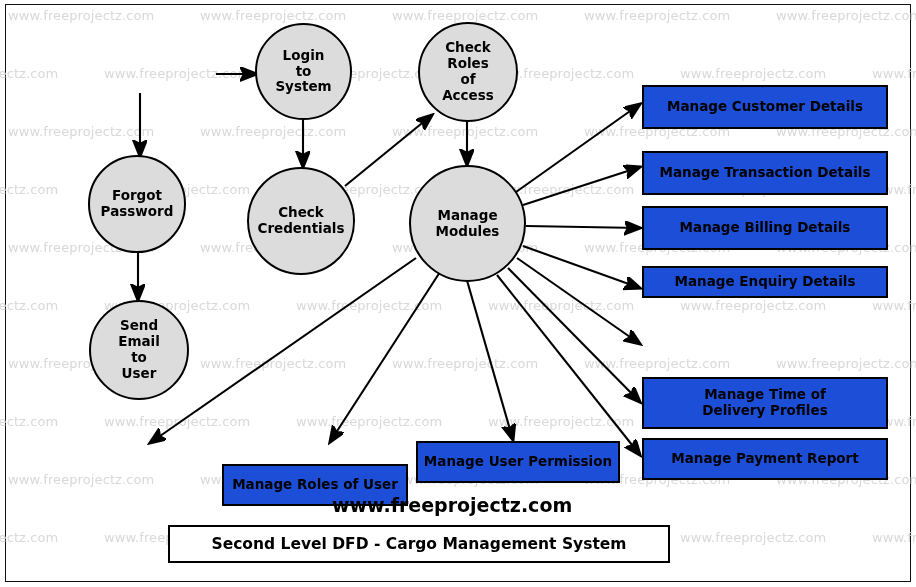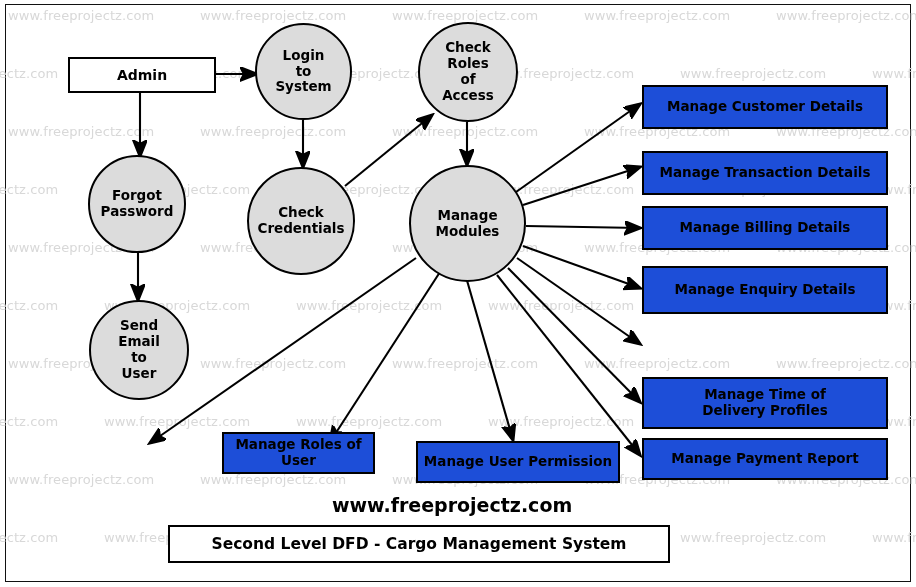--- a/index.html
+++ b/index.html
@@ -196,23 +196,20 @@
       <line x1="497" y1="275" x2="640" y2="455"></line>
 
       <line x1="416" y1="258" x2="150" y2="443"></line>
       <line x1="440" y1="272" x2="330" y2="442"></line>
       <line x1="466" y1="277" x2="513" y2="440"></line>
     </g>
   </svg>
 
   <div id="diagram">
 
-    <div class="node ext-entity" style="left:68px; top:57px; width:148px; height:36px;">
-      <span>Admin</span>
-    </div>
 
     <div class="node process" style="left:255px; top:23px; width:97px; height:97px;">
       <span class="ml">Login<br>to<br>System</span>
     </div>
 
     <div class="node process" style="left:418px; top:22px; width:100px; height:100px;">
       <span class="ml">Check<br>Roles<br>of<br>Access</span>
     </div>
 
     <div class="node process" style="left:88px; top:155px; width:98px; height:98px;">
@@ -236,35 +233,35 @@
     </div>
 
     <div class="node datastore" style="left:642px; top:145px; width:246px; height:44px;margin-top:6px;">
       <span class="ml">Manage Transaction Details</span>
     </div>
 
     <div class="node datastore" style="left:642px; top:206px; width:246px; height:44px;">
       <span class="ml">Manage Billing Details</span>
     </div>
 
-    <div class="node datastore" style="left:642px; top:266px; width:246px; height:48px;">
+    <div class="node datastore" style="left:642px; top:266px; width:246px; height:32px;">
       <span class="ml">Manage Enquiry  Details</span>
     </div>
 
 
     <div class="node datastore" style="left:642px; top:438px; width:246px; height:42px;">
       <span class="ml">Manage Payment Report</span>
     </div>
 
     <div class="node datastore" style="left:642px; top:377px; width:246px; height:52px;">
       <span class="ml">Manage Time of<br>Delivery Profiles</span>
     </div>
 
 
-    <div class="node datastore" style="left:222px; top:432px; width:153px; height:42px;">
+    <div class="node datastore" style="left:222px; top:464px; width:186px; height:42px;">
       <span class="ml">Manage Roles of User</span>
     </div>
 
     <div class="node datastore" style="left:416px; top:441px; width:204px; height:42px;">
       <span class="ml">Manage User Permission</span>
     </div>
 
     <div class="brand" style="left:332px; top:494px;">www.freeprojectz.com</div>
 
     <div class="node caption-box" style="left:168px; top:525px; width:502px; height:38px;">

